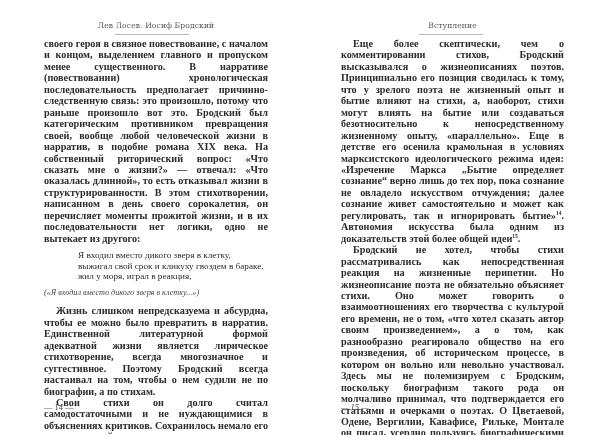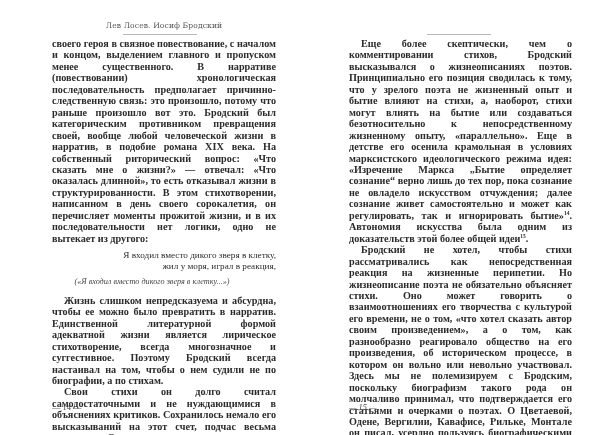--- a/index.html
+++ b/index.html
@@ -3,21 +3,21 @@
 <meta charset="utf-8">
 <style>
   html, body { margin: 0; padding: 0; }
   body {
     width: 600px; height: 435px; overflow: hidden;
     background: #ffffff;
     font-family: "DejaVu Serif", "Liberation Serif", serif;
     color: #2a2a2a;
     position: relative;
   }
-  .spread { position: absolute; left: 12px; top: 0; width: 540px; height: 435px; }
+  .spread { position: absolute; left: 4px; top: 0; width: 540px; height: 435px; }
   .page { position: absolute; top: 0; height: 435px; width: 300px; }
   .page.left { left: 0; }
   .page.right { left: 300px; }
   .running-head {
     position: absolute; top: 21px; left: 0; right: 0;
     text-align: center; font-size: 7.6px; color: #555;
     letter-spacing: 0.1px;
   }
   .page.left .running-head { left: 40px; width: 224px; }
   .page.right .running-head { left: 37px; width: 223px; }
@@ -34,23 +34,23 @@
     color: #2b2b2b;
   }
   .page.left .text { left: 40px; width: 224px; }
   .page.right .text { left: 37px; width: 223px; }
   .text p { margin: 0; font-weight: bold; }
   .text p.indent { text-indent: 12px; }
   .poem {
     margin: 6px 0 0 34px;
     font-size: 9.2px; line-height: 10.6px; text-align: left;
   }
-  .poem div { white-space: nowrap; text-align: right; }
+  .poem div { white-space: nowrap; }
   .poem-caption {
-    text-align: center; margin: 5px 24px 7px 0;
+    text-align: left; margin: 5px 24px 7px 0;
     font-style: italic; font-size: 8.2px; color: #444;
   }
   sup { font-size: 5.5px; vertical-align: super; line-height: 0; }
   .folio {
     position: absolute; top: 403px; text-align: left;
     font-size: 8.4px; color: #444;
     font-family: "Liberation Serif", serif;
   }
   .page.left .folio { left: 40px; width: 224px; }
   .page.right .folio { left: 37px; width: 223px; font-style: italic; }
@@ -62,32 +62,34 @@
 
   <div class="page left">
     <div class="running-head">Лев Лосев. Иосиф Бродский</div>
     <div class="rule"></div>
 
     <div class="text">
       <p>своего героя в связное повествование, с началом и концом, выделением главного и пропуском менее существенного. В нарративе (повествовании) хронологическая последовательность предполагает причинно-следственную связь: это произошло, потому что раньше произошло вот это. Бродский был категорическим противником превращения своей, вообще любой человеческой жизни в нарратив, в подобие романа XIX века. На собственный риторический вопрос: «Что сказать мне о жизни?» — отвечал: «Что оказалась длинной», то есть отказывал жизни в структурированности. В этом стихотворении, написанном в день своего сорокалетия, он перечисляет моменты прожитой жизни, и в их последовательности нет логики, одно не вытекает из другого:</p>
 
       <div class="poem">
         <div>Я входил вместо дикого зверя в клетку,</div>
+        <div>выжигал свой срок и кликуху гвоздем в бараке,</div>
         <div>жил у моря, играл в реакция,</div>
       </div>
       <div class="poem-caption">(«Я входил вместо дикого зверя в клетку...»)</div>
 
       <p class="indent">Жизнь слишком непредсказуема и абсурдна, чтобы ее можно было превратить в нарратив. Единственной литературной формой адекватной жизни является лирическое стихотворение, всегда многозначное и суггестивное. Поэтому Бродский всегда настаивал на том, чтобы о нем судили не по биографии, а по стихам.</p>
       <p class="indent"><span>Свои стихи он долго считал самодостаточными и не нуждающимися в объяснениях критиков. Сохранилось немало его высказываний на этот счет, подчас весьма ядовитых. Однако в конце жизни он стал допускать необходимость комментария для «молодых читателей»</span></p>
     </div>
 
     <div class="folio">— 14 —</div>
   </div>
 
   <div class="page right">
+    <div class="running-head">Вступление</div>
     <div class="rule"></div>
 
     <div class="text">
       <p class="indent"><span>Еще более скептически, чем о комментировании стихов, Бродский высказывался о жизнеописаниях поэтов. Принципиально его позиция сводилась к тому, что у зрелого поэта не жизненный опыт и бытие влияют на стихи, а, наоборот, стихи могут влиять на бытие или создаваться безотносительно к непосредственному жизненному опыту, «параллельно». Еще в детстве его осенила крамольная в условиях марксистского идеологического режима идея: «Изречение Маркса „Бытие определяет сознание“ верно лишь до тех пор, пока сознание не овладело искусством отчуждения; далее сознание живет самостоятельно и может как регулировать, так и игнорировать бытие»</span><sup>14</sup><span>. Автономия искусства была одним из доказательств этой более общей идеи</span><sup>15</sup><span>.</span></p>
       <p class="indent">Бродский не хотел, чтобы стихи рассматривались как непосредственная реакция на жизненные перипетии. Но жизнеописание поэта не обязательно объясняет стихи. Оно может говорить о взаимоотношениях его творчества с культурой его времени, не о том, «что хотел сказать автор своим произведением», а о том, как разнообразно реагировало общество на его произведения, об историческом процессе, в котором он вольно или невольно участвовал. Здесь мы не полемизируем с Бродским, поскольку биографизм такого рода он молчаливо принимал, что подтверждается его статьями и очерками о поэтах. О Цветаевой, Одене, Вергилии, Кавафисе, Рильке, Монтале он писал, усердно пользуясь биографическими трудами.</p>
       <p class="indent"><span>Биографическая канва выстроена в предлагаемом труде преимущественно на основе воспоминаний и высказываний самого Бродского, которые по мере необходимости дополняются фактами из других источников. В основном же это обозрение не частной жизни поэта, а его жизни и поэзии в отношении к эпохе, ее литературе, культуре и философии, </span></p>
     </div>
 
     <div class="folio">— 15 —</div>
   </div>

